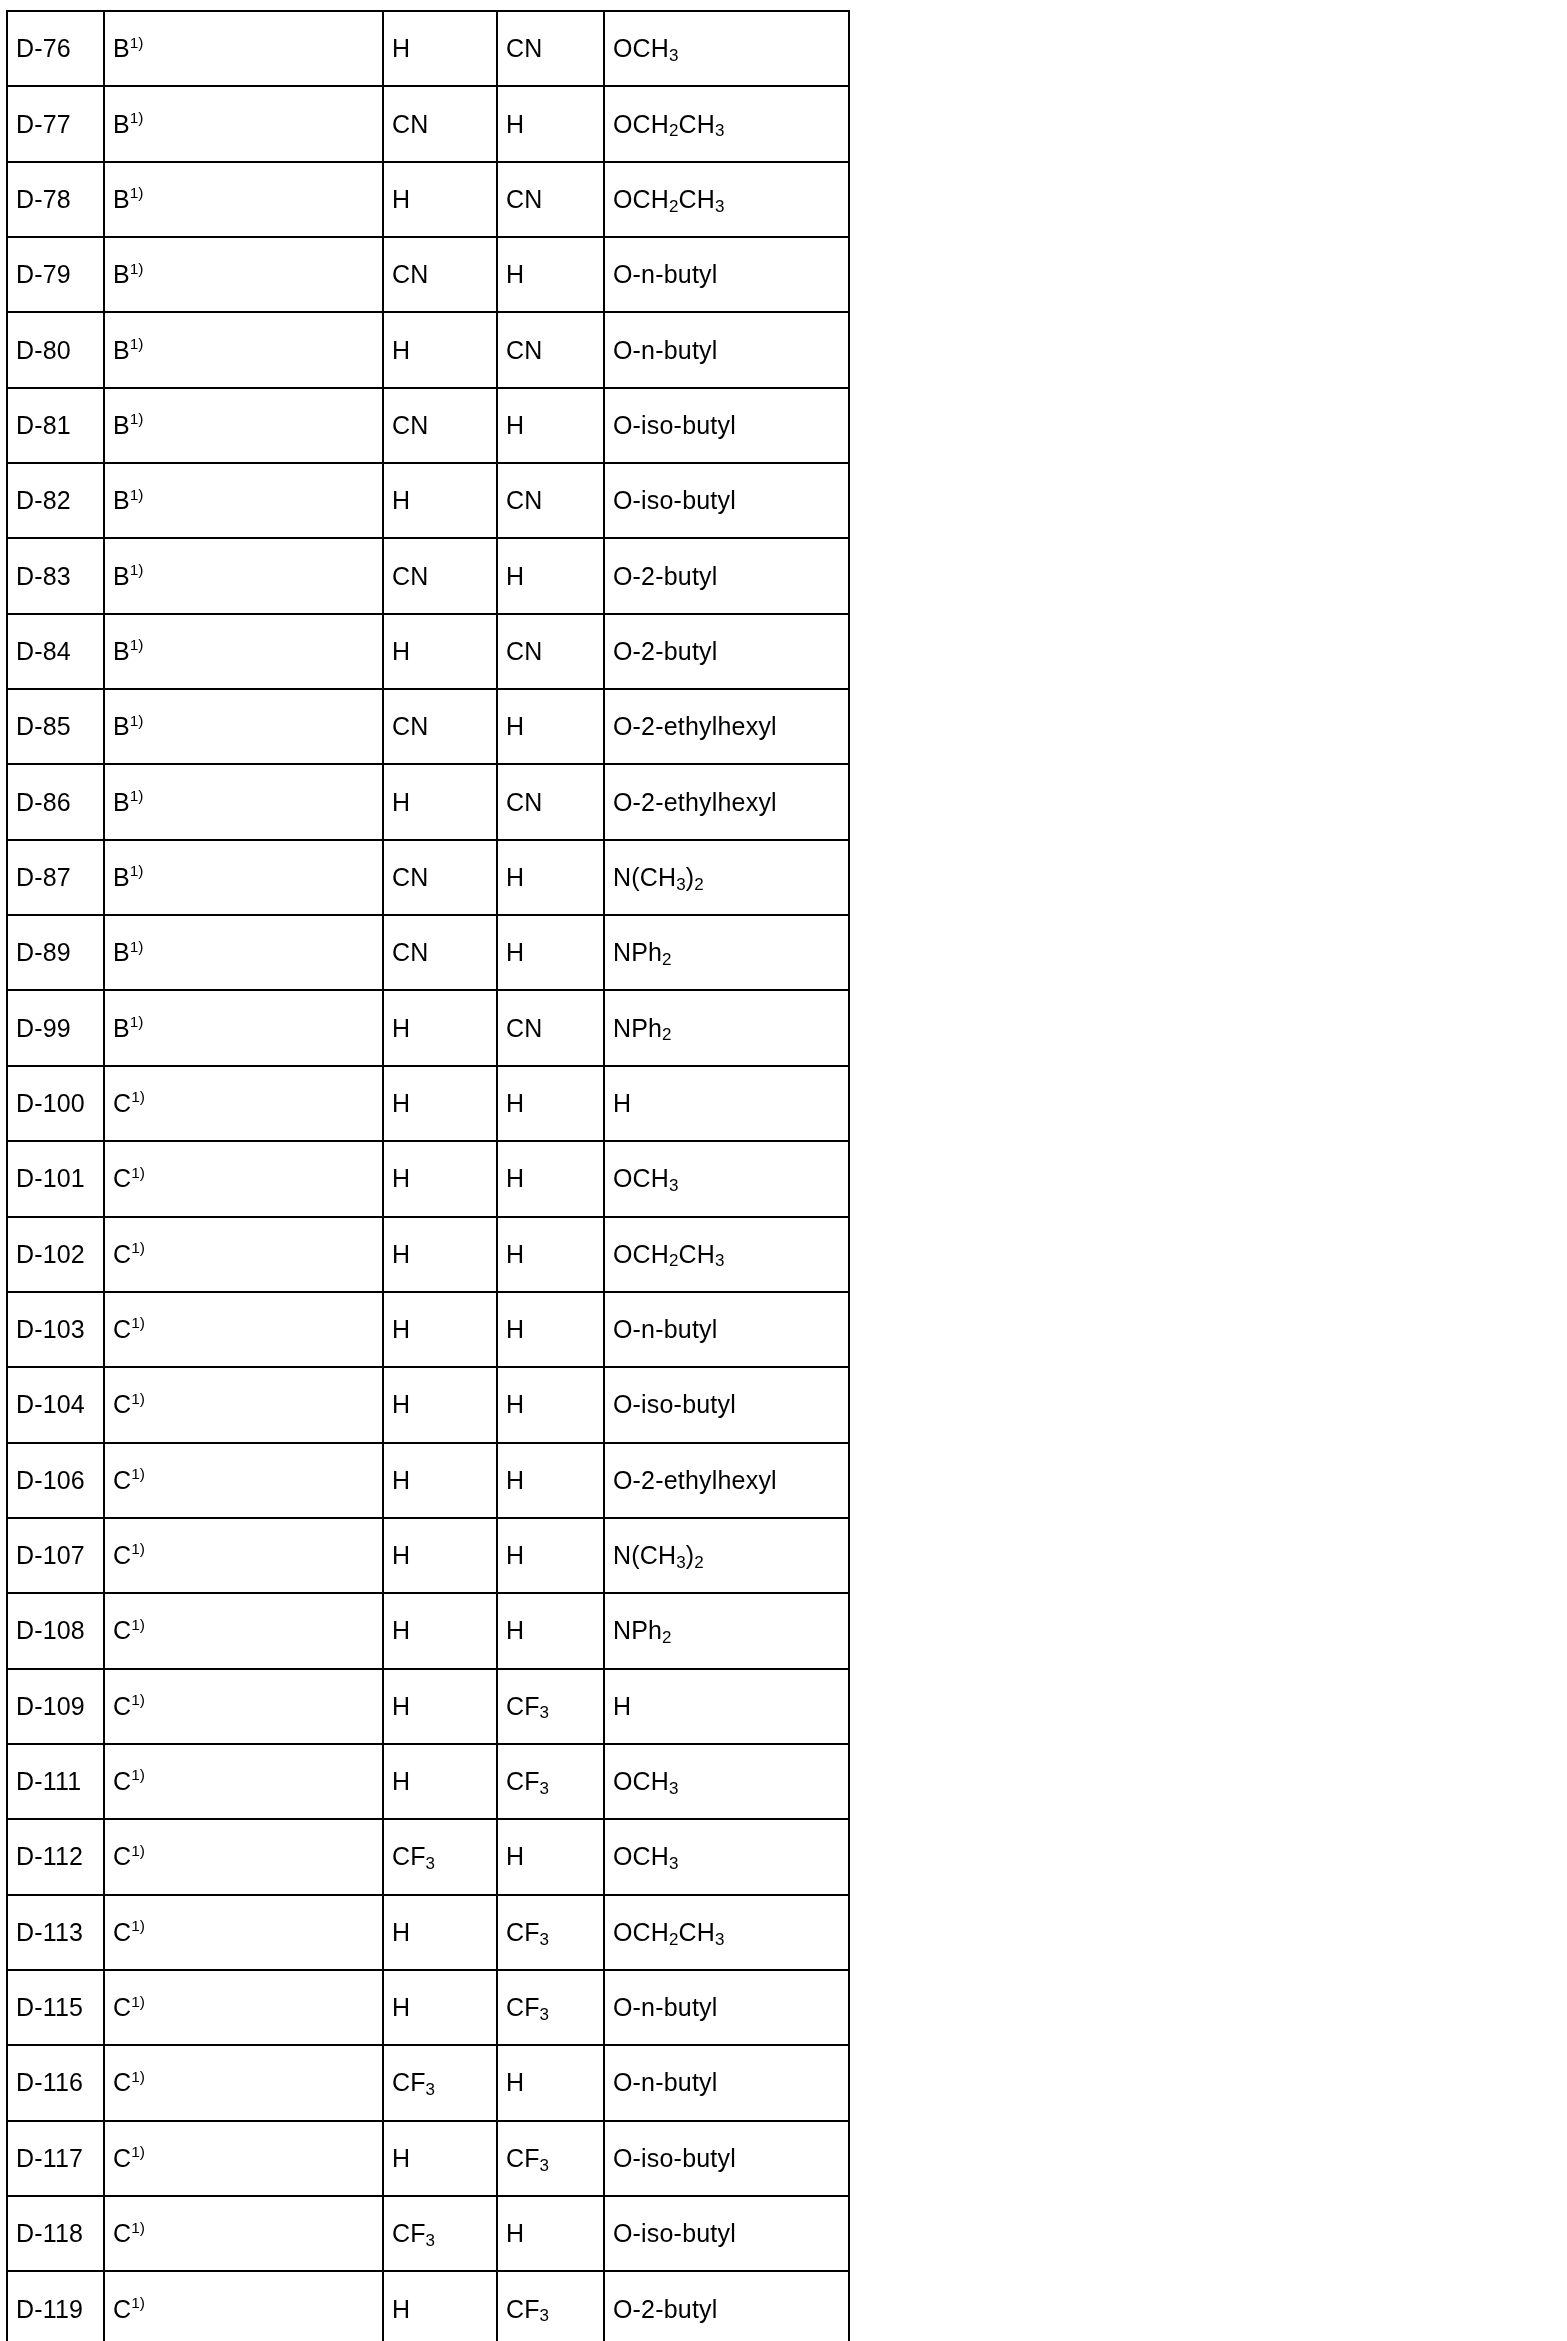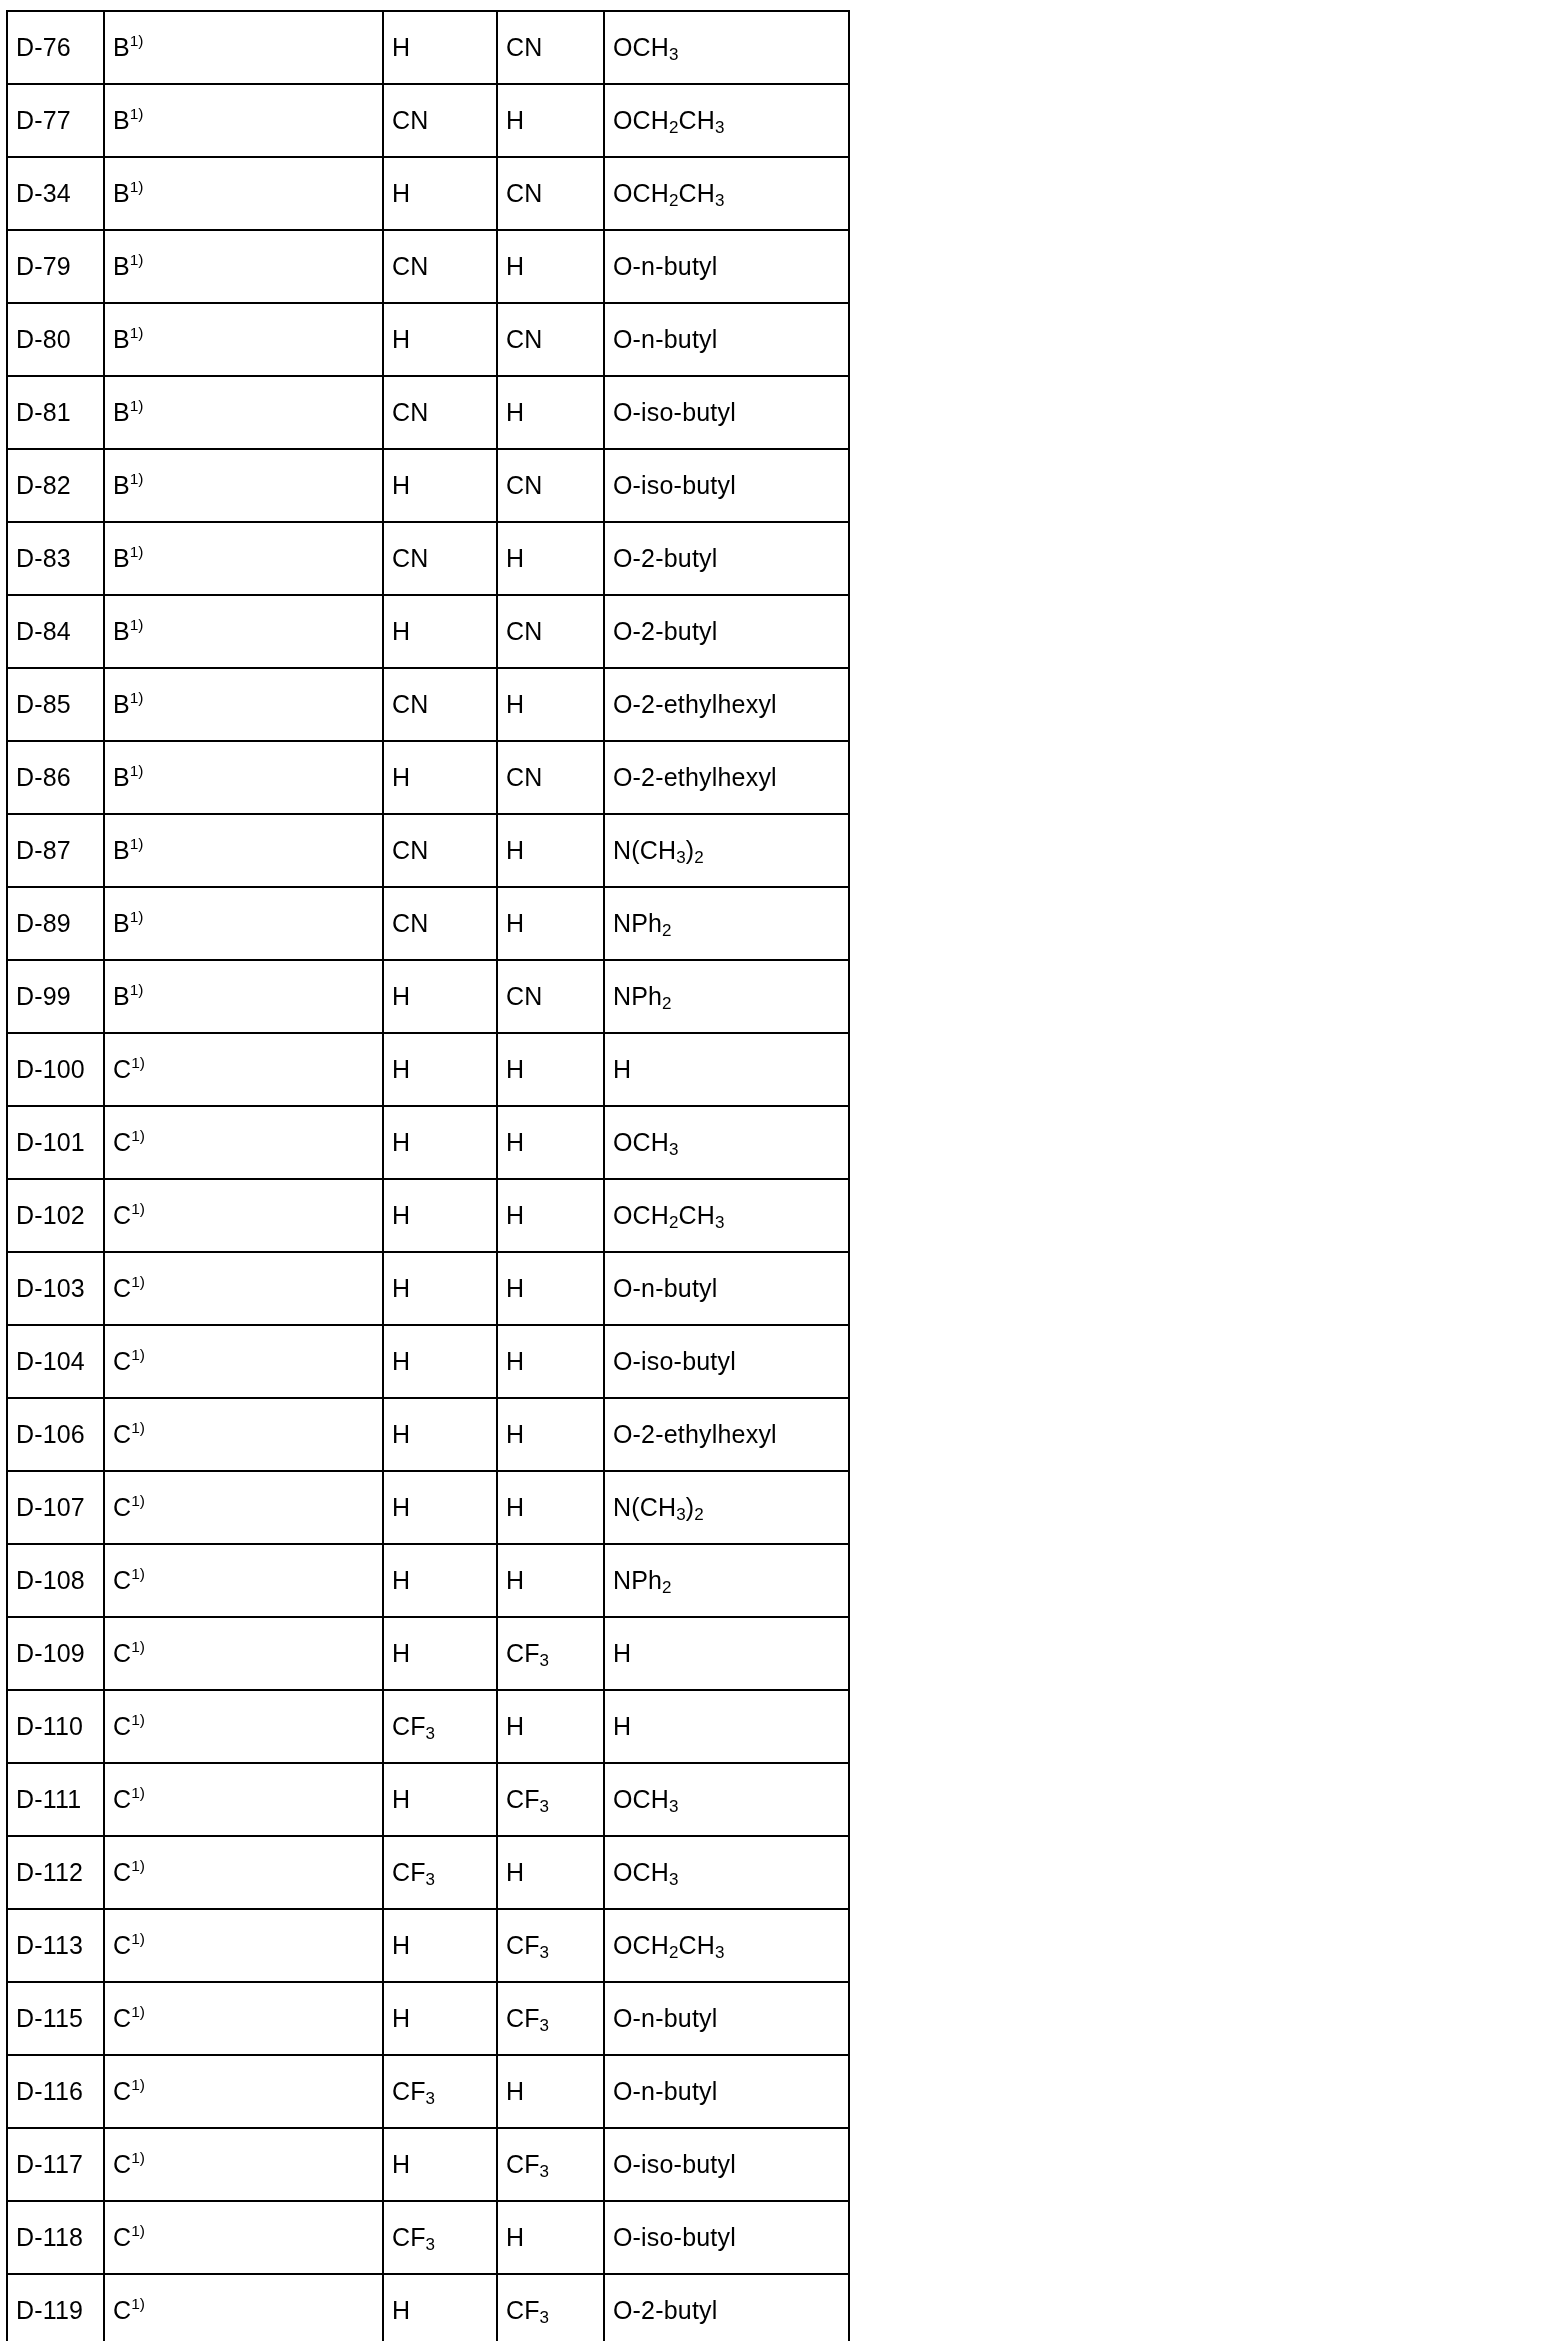--- a/index.html
+++ b/index.html
@@ -76,21 +76,21 @@
           <td>OCH<sub>3</sub></td>
         </tr>
         <tr>
           <td>D-77</td>
           <td>B<sup>1)</sup></td>
           <td>CN</td>
           <td>H</td>
           <td>OCH<sub>2</sub>CH<sub>3</sub></td>
         </tr>
         <tr>
-          <td>D-34</td>
+          <td>D-78</td>
           <td>B<sup>1)</sup></td>
           <td>H</td>
           <td>CN</td>
           <td>OCH<sub>2</sub>CH<sub>3</sub></td>
         </tr>
         <tr>
           <td>D-79</td>
           <td>B<sup>1)</sup></td>
           <td>CN</td>
           <td>H</td>
@@ -220,27 +220,20 @@
           <td>C<sup>1)</sup></td>
           <td>H</td>
           <td>H</td>
           <td>NPh<sub>2</sub></td>
         </tr>
         <tr>
           <td>D-109</td>
           <td>C<sup>1)</sup></td>
           <td>H</td>
           <td>CF<sub>3</sub></td>
-          <td>H</td>
-        </tr>
-        <tr>
-          <td>D-110</td>
-          <td>C<sup>1)</sup></td>
-          <td>CF<sub>3</sub></td>
-          <td>H</td>
           <td>H</td>
         </tr>
         <tr>
           <td>D-111</td>
           <td>C<sup>1)</sup></td>
           <td>H</td>
           <td>CF<sub>3</sub></td>
           <td>OCH<sub>3</sub></td>
         </tr>
         <tr>

